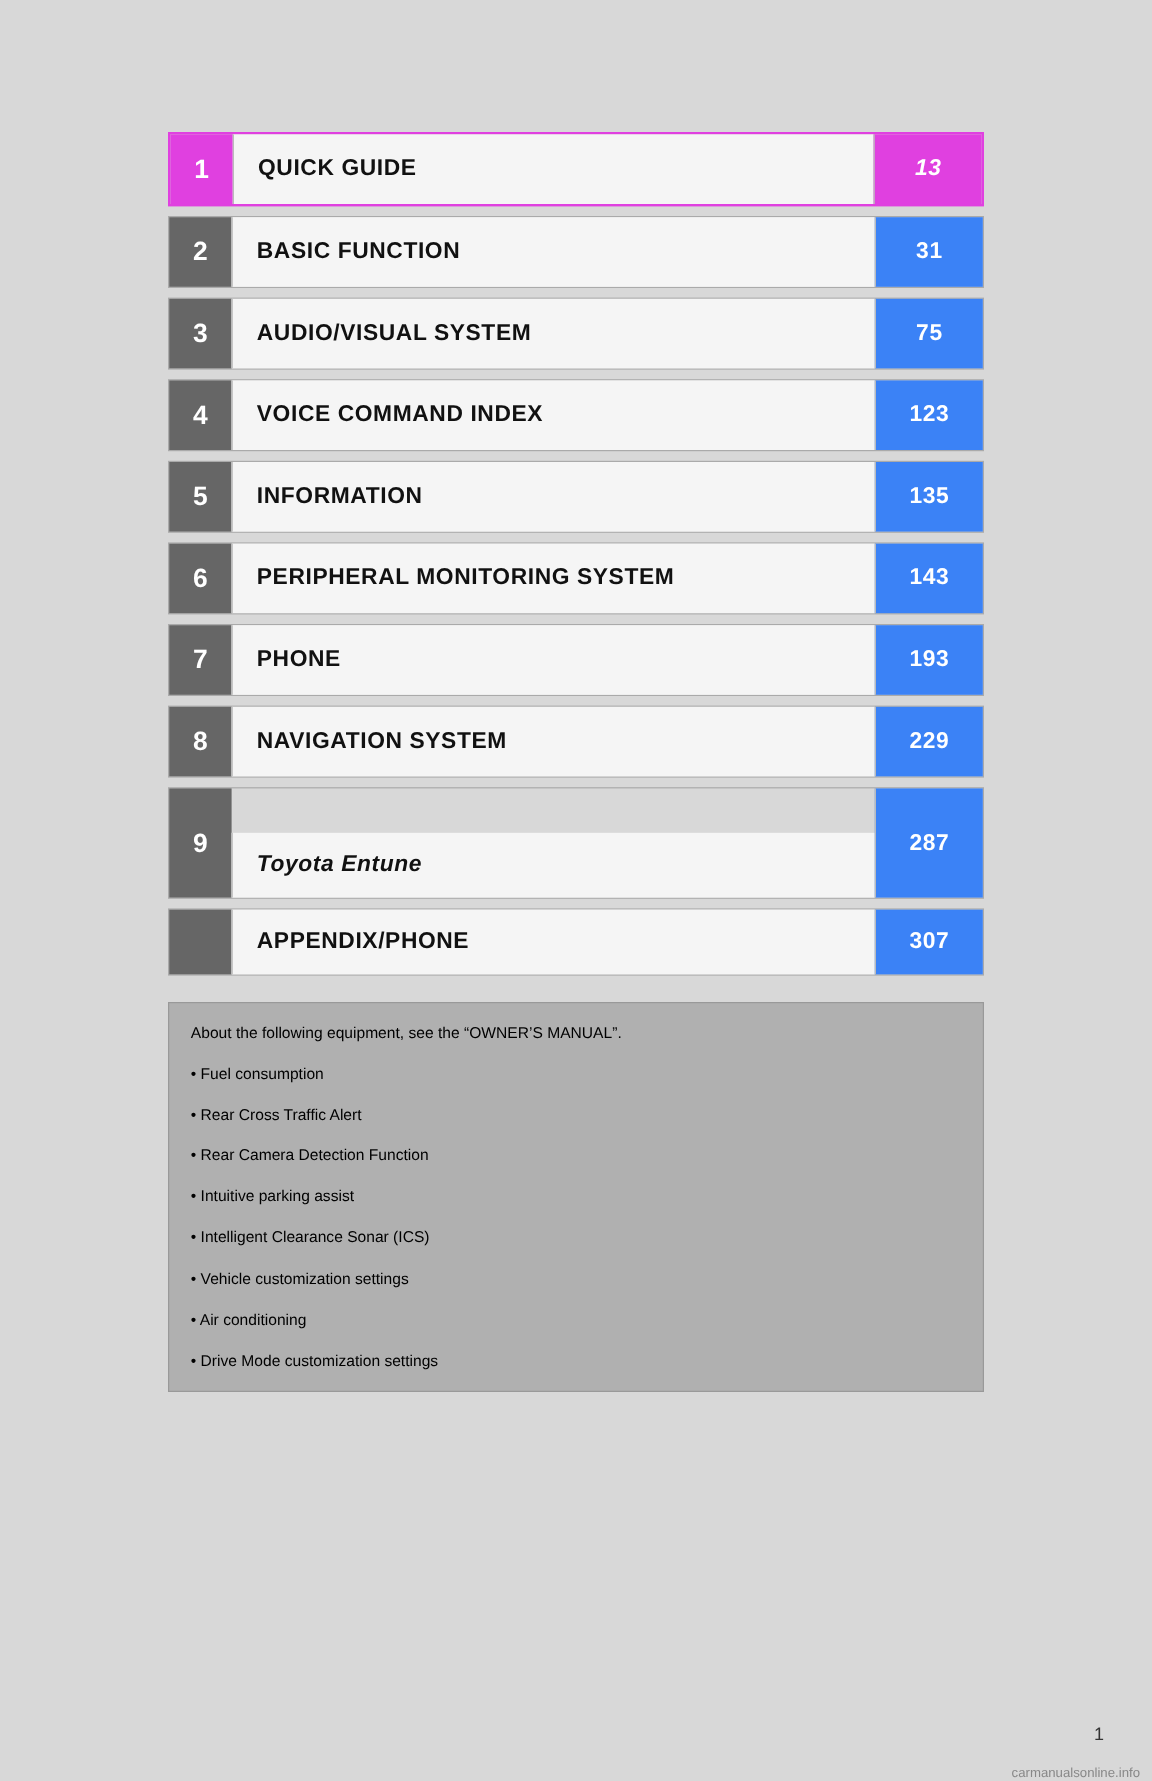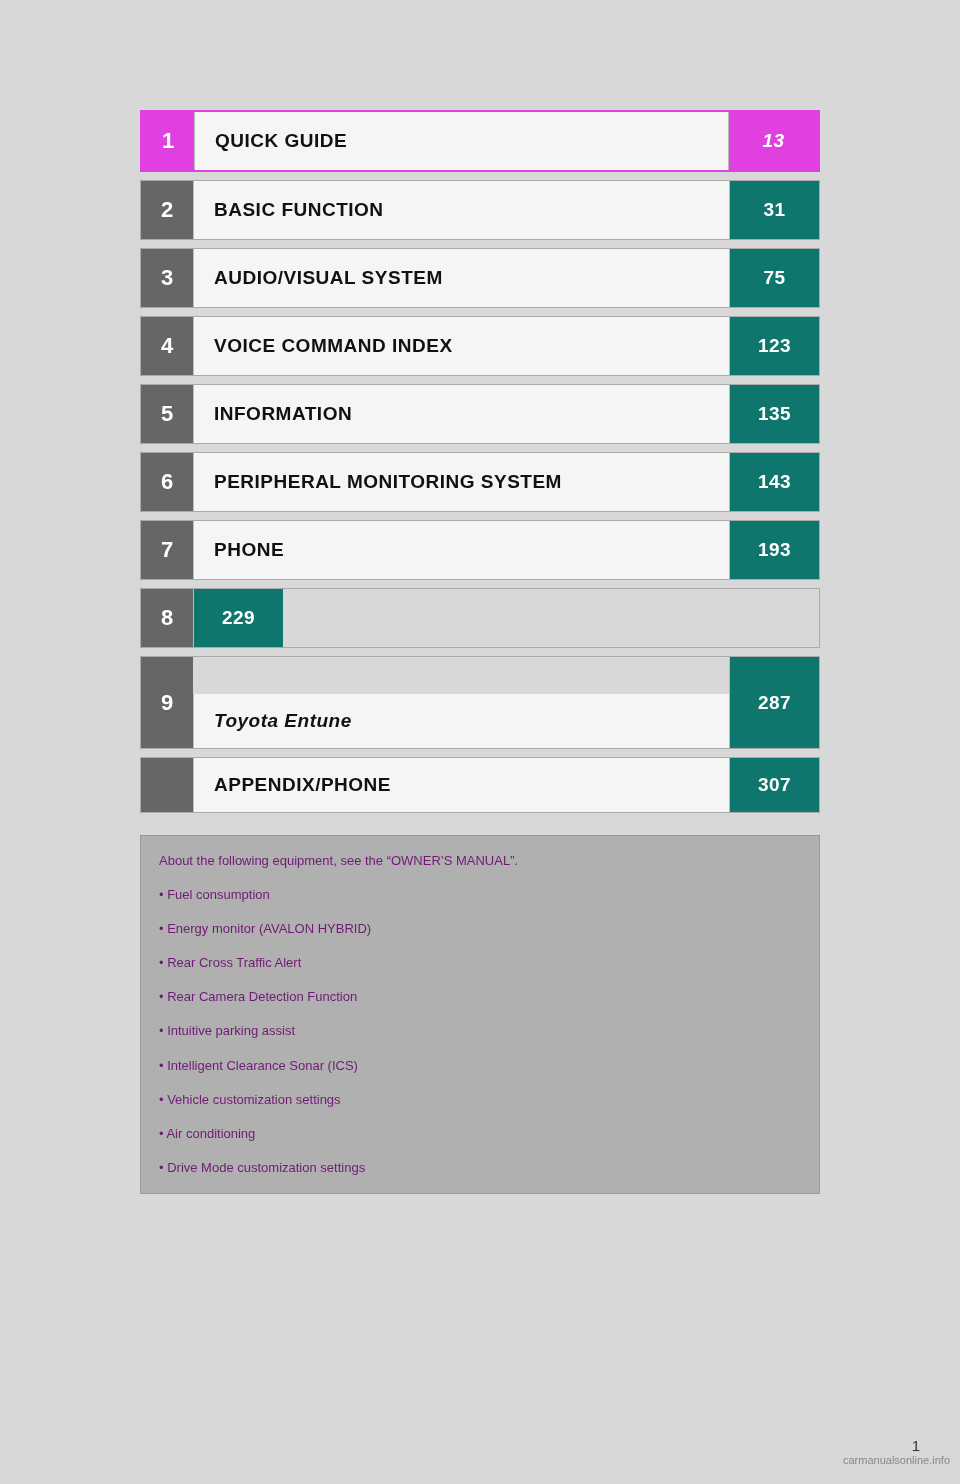--- a/index.html
+++ b/index.html
@@ -76,21 +76,21 @@
     }
 
     .chapter-title.italic-title {
       font-style: italic;
       font-weight: bold;
     }
 
     .chapter-page {
       width: 90px;
       min-width: 90px;
-      background-color: #0f766e;
+      background-color: #3b82f6;
       color: #fff;
       display: flex;
       align-items: center;
       justify-content: center;
       font-size: 19px;
       font-weight: bold;
       letter-spacing: 0.5px;
       border-left: 1px solid #bbb;
     }
 
@@ -104,21 +104,21 @@
       border-bottom: none;
     }
 
     .info-box {
       width: 680px;
       background-color: #b0b0b0;
       border: 1.5px solid #999;
       padding: 14px 18px 14px 18px;
       margin-top: 14px;
       font-size: 13px;
-      color: #701a75;
+      color: #000000;
       line-height: 1.7;
     }
 
     .info-box .info-title {
       margin-bottom: 4px;
       font-size: 13px;
     }
 
     .info-box .info-item {
       display: block;
@@ -129,21 +129,21 @@
       position: absolute;
       bottom: 30px;
       right: 40px;
       font-size: 15px;
       color: #333;
       font-weight: normal;
     }
 
     .watermark {
       position: absolute;
-      bottom: 18px;
+      bottom: 0;
       right: 10px;
       font-size: 11px;
       color: #888;
     }
   </style>
 </head>
 <body>
 
 <div class="page-container">
   <div class="toc-container" id="toc-container">
@@ -177,38 +177,38 @@
         <div class="chapter-title">PERIPHERAL MONITORING SYSTEM</div>
         <div class="chapter-page">143</div>
       </div>
       <div class="toc-row">
         <div class="chapter-num dark">7</div>
         <div class="chapter-title">PHONE</div>
         <div class="chapter-page">193</div>
       </div>
       <div class="toc-row">
         <div class="chapter-num dark">8</div>
+        <div class="chapter-title">NAVIGATION SYSTEM</div>
         <div class="chapter-page">229</div>
       </div>
       <div class="toc-row">
         <div class="chapter-num dark">9</div>
         <div class="chapter-title italic-title" style="font-style: italic; margin-top: 37px;">Toyota Entune</div>
         <div class="chapter-page">287</div>
       </div>
       <div class="toc-row">
         <div class="chapter-num dark"></div>
         <div class="chapter-title">APPENDIX/PHONE</div>
         <div class="chapter-page">307</div>
       </div>
     </div>
 
   <div class="info-box" id="info-box">
   <div class="info-title">About the following equipment, see the “OWNER’S MANUAL”.</div>
       <span class="info-item">• Fuel consumption</span>
-      <span class="info-item">• Energy monitor (AVALON HYBRID)</span>
       <span class="info-item">• Rear Cross Traffic Alert</span>
       <span class="info-item">• Rear Camera Detection Function</span>
       <span class="info-item">• Intuitive parking assist</span>
       <span class="info-item">• Intelligent Clearance Sonar (ICS)</span>
       <span class="info-item">• Vehicle customization settings</span>
       <span class="info-item">• Air conditioning</span>
       <span class="info-item">• Drive Mode customization settings</span>
     </div>
 </div>
 

